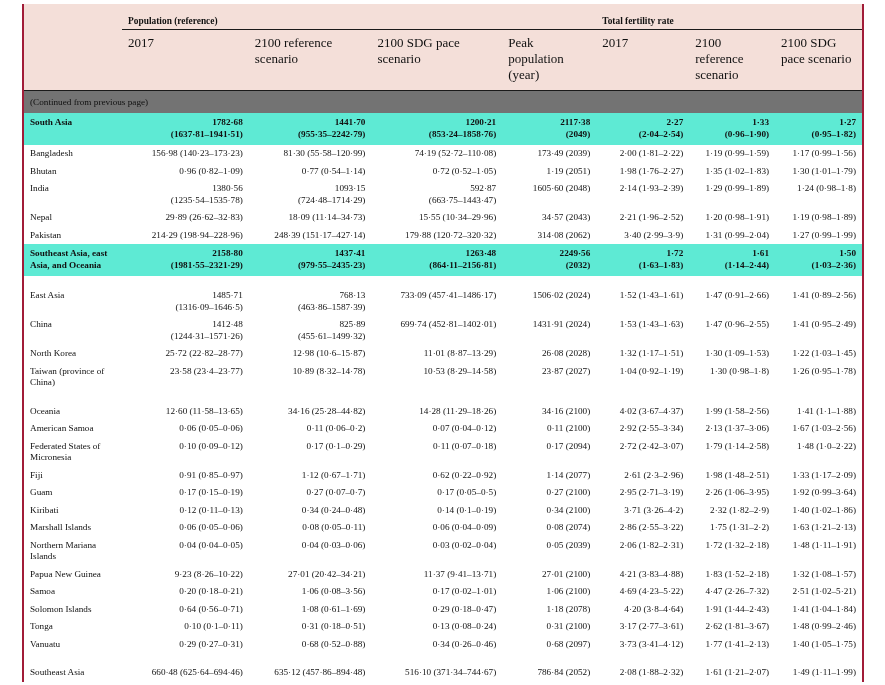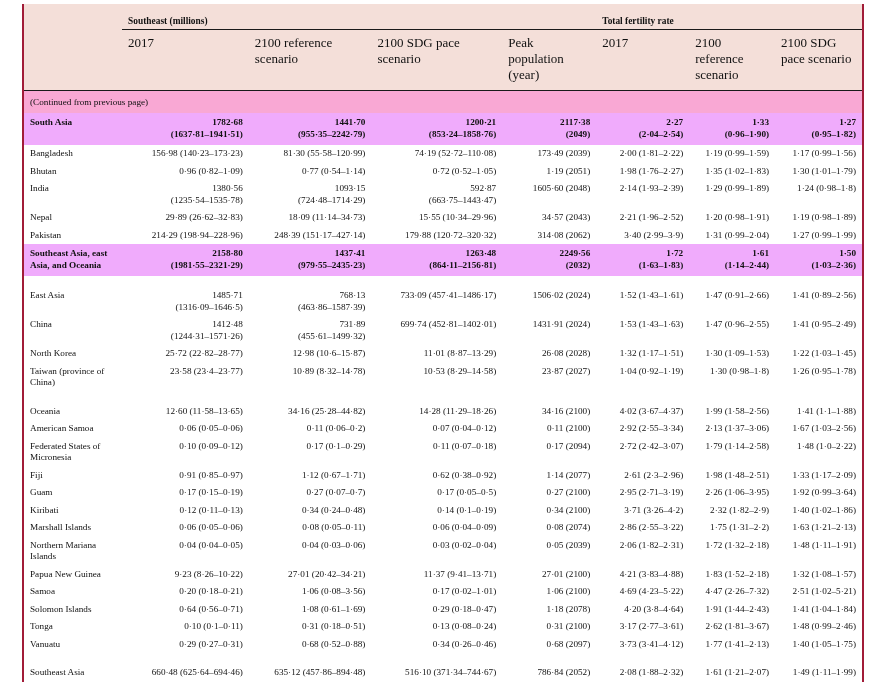--- a/index.html
+++ b/index.html
@@ -86,26 +86,26 @@
     line-height: 1.25;
     font-size: 9.2px;
   }
   td.num { text-align: right; white-space: pre-line; }
   td.lbl { text-align: left; }
 
   tr.band-white td { background: #ffffff; }
   tr.band-pink  td { background: #f4dfd9; }
 
   tr.r-note td {
-    background: #f9a8d4;
+    background: #737373;
     padding-top: 6px;
     padding-bottom: 5px;
   }
   tr.r-region td {
-    background: #f0abfc;
+    background: #5eead4;
     font-weight: bold;
     padding-top: 4px;
     padding-bottom: 5px;
   }
   tr.r-region td.num { white-space: pre-line; text-align: right; }
 
   
   tr.r-l1 td { padding-top: 14px; }
 
   .ind1 { padding-left: 6px; }
@@ -128,21 +128,21 @@
           <col class="c-p3">
         <col class="c-p4">
           <col class="c-f1">
           <col class="c-f2">
           <col class="c-f3">
       </colgroup>
 
       <thead>
         <tr class="grouprow">
           <th></th>
-          <th class="grp-line" colspan="4">Southeast (millions)</th>
+          <th class="grp-line" colspan="4">Population (reference)</th>
           <th class="grp-line" colspan="3">Total fertility rate</th>
         </tr>
         <tr class="subrow">
           <th></th>
           <th>2017</th>
           <th>2100 reference scenario</th>
           <th>2100 SDG pace scenario</th>
           <th>Peak population (year)</th>
           <th>2017</th>
           <th>2100 reference scenario</th>
@@ -248,21 +248,21 @@
             <td class="num"><span class="nl">1506·02 (2024)</span></td>
             <td class="num"><span class="nl">1·52 (1·43–1·61)</span></td>
             <td class="num"><span class="nl">1·47 (0·91–2·66)</span></td>
             <td class="num"><span class="nl">1·41 (0·89–2·56)</span></td>
           </tr>
           <tr class="band-white">
             <td class="lbl ind2">
               <span class="nl">China</span>
             </td>
             <td class="num"><span class="nl">1412·48</span><span class="nl">(1244·31–1571·26)</span></td>
-            <td class="num"><span class="nl">731·89</span><span class="nl">(455·61–1499·32)</span></td>
+            <td class="num"><span class="nl">825·89</span><span class="nl">(455·61–1499·32)</span></td>
             <td class="num"><span class="nl">699·74 (452·81–1402·01)</span></td>
             <td class="num"><span class="nl">1431·91 (2024)</span></td>
             <td class="num"><span class="nl">1·53 (1·43–1·63)</span></td>
             <td class="num"><span class="nl">1·47 (0·96–2·55)</span></td>
             <td class="num"><span class="nl">1·41 (0·95–2·49)</span></td>
           </tr>
           <tr class="band-white">
             <td class="lbl ind2">
               <span class="nl">North Korea</span>
             </td>
@@ -321,21 +321,21 @@
             <td class="num"><span class="nl">2·72 (2·42–3·07)</span></td>
             <td class="num"><span class="nl">1·79 (1·14–2·58)</span></td>
             <td class="num"><span class="nl">1·48 (1·0–2·22)</span></td>
           </tr>
           <tr class="band-white">
             <td class="lbl ind2">
               <span class="nl">Fiji</span>
             </td>
             <td class="num"><span class="nl">0·91 (0·85–0·97)</span></td>
             <td class="num"><span class="nl">1·12 (0·67–1·71)</span></td>
-            <td class="num"><span class="nl">0·62 (0·38–0·92)</span></td>
+            <td class="num"><span class="nl">0·62 (0·22–0·92)</span></td>
             <td class="num"><span class="nl">1·14 (2077)</span></td>
             <td class="num"><span class="nl">2·61 (2·3–2·96)</span></td>
             <td class="num"><span class="nl">1·98 (1·48–2·51)</span></td>
             <td class="num"><span class="nl">1·33 (1·17–2·09)</span></td>
           </tr>
           <tr class="band-white">
             <td class="lbl ind2">
               <span class="nl">Guam</span>
             </td>
             <td class="num"><span class="nl">0·17 (0·15–0·19)</span></td>

